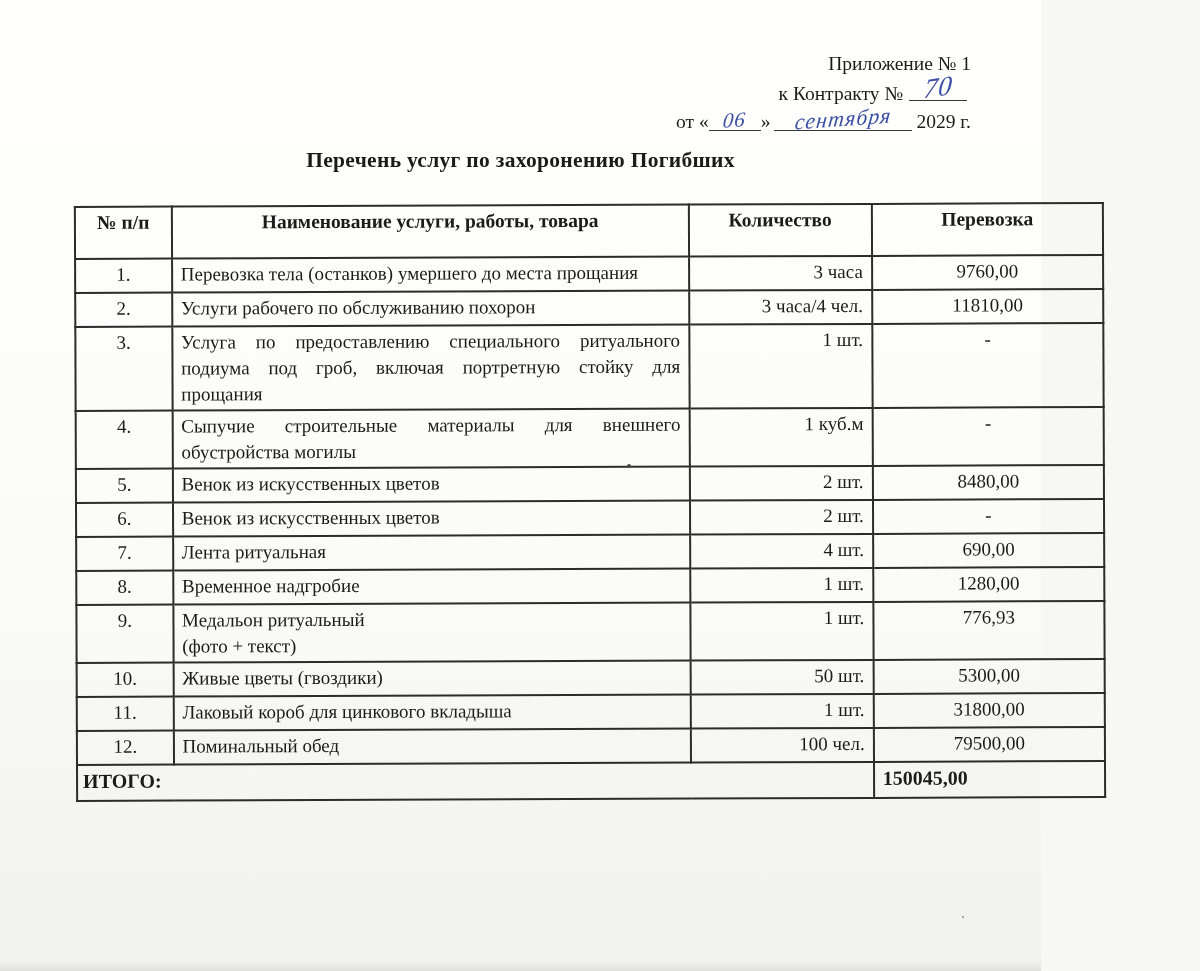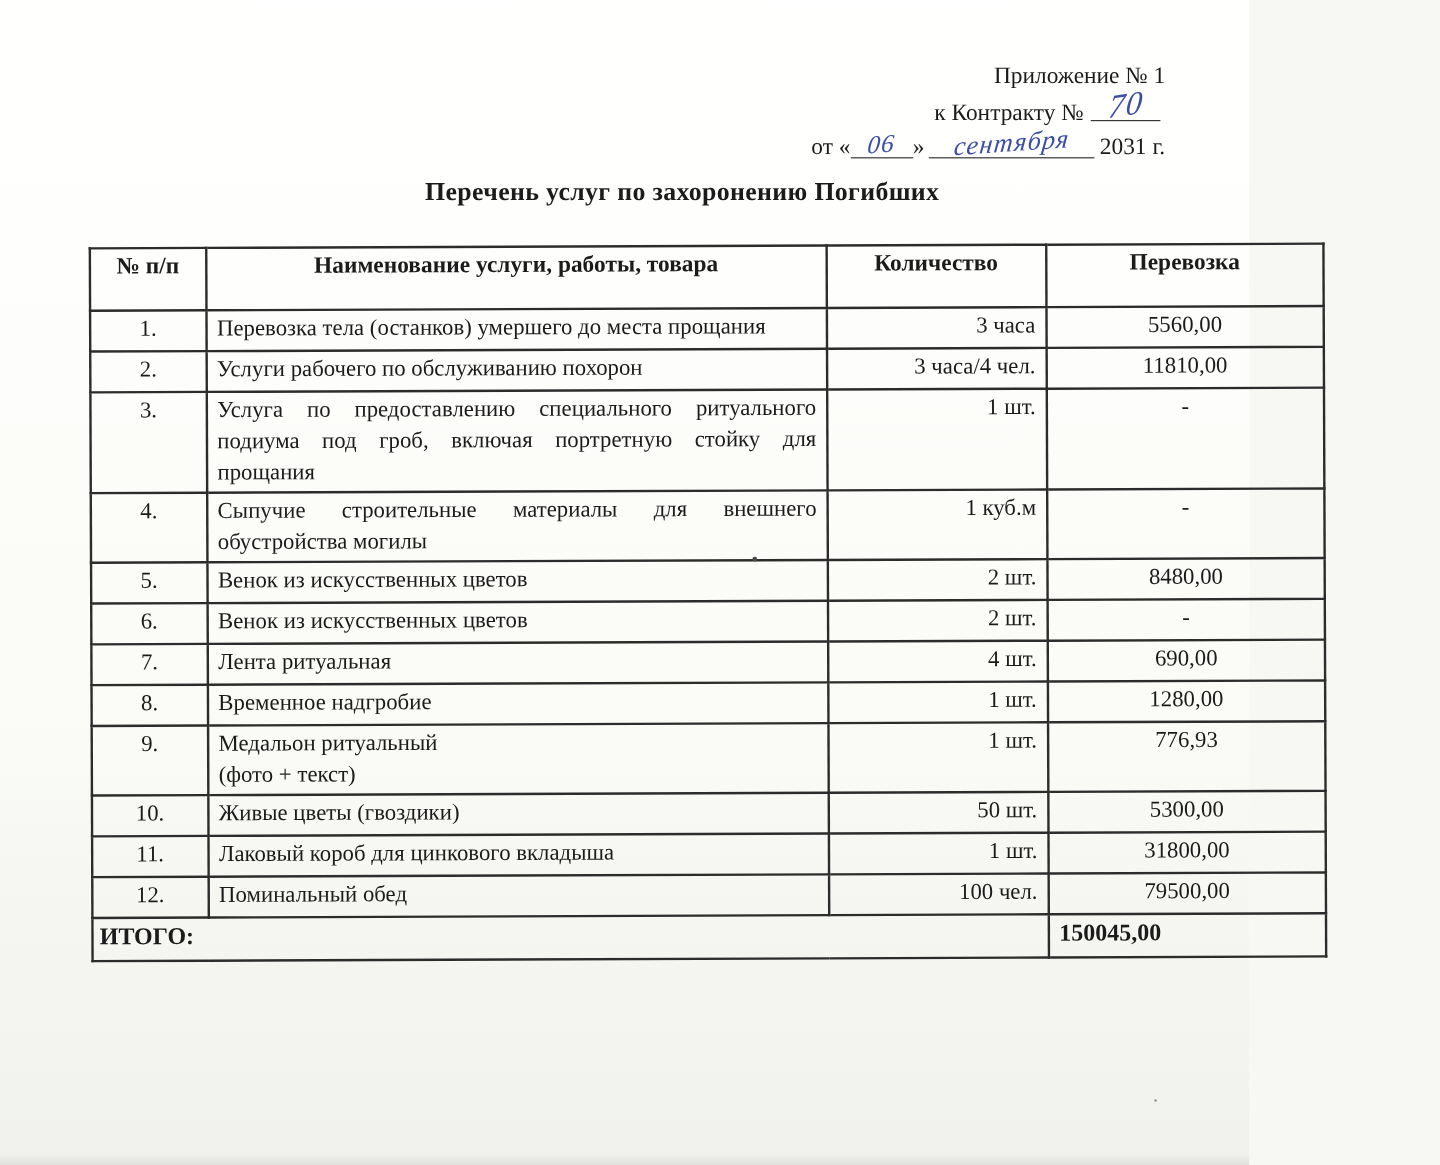--- a/index.html
+++ b/index.html
@@ -68,21 +68,20 @@
   .doc-title {
     position: absolute;
     top: 148px;
     left: 0;
     width: 100%;
     text-align: center;
     font-size: 21.5px;
     font-weight: bold;
     letter-spacing: 0.3px;
     margin: 0;
-    padding-left: 48px;
   }
 
   
   .table-wrap {
     position: absolute;
     top: 204px;
     left: 75px;
     width: 1030px;
     transform: rotate(-0.22deg);
   }
@@ -141,21 +140,21 @@
 <body>
 
 <div class="page">
 
   <div class="appendix">
     <div>Приложение № 1</div>
     <div class="row2">
       <span>к Контракту №</span><span class="hw-slot slot-contract"><span class="hw">70</span></span>
     </div>
     <div>
-      <span>от «</span><span class="hw-slot slot-day"><span class="hw">06</span></span><span>»</span><span class="hw-slot slot-month"><span class="hw">сентября</span></span><span>2031 г.</span>
+      <span>от «</span><span class="hw-slot slot-day"><span class="hw">06</span></span><span>»</span><span class="hw-slot slot-month"><span class="hw">сентября</span></span><span>2029 г.</span>
     </div>
   </div>
 
   <h1 class="doc-title">Перечень услуг по захоронению Погибших</h1>
 
   <div class="table-wrap">
     <table class="services">
       <colgroup>
         <col style="width:9.4%">
         <col style="width:50.3%">
@@ -168,21 +167,21 @@
           <th>Наименование услуги, работы, товара</th>
           <th>Количество</th>
           <th>Перевозка</th>
         </tr>
       </thead>
       <tbody>
   <tr>
     <td class="c-num">1.</td>
     <td class="c-name">Перевозка тела (останков) умершего до места прощания</td>
     <td class="c-qty">3 часа</td>
-    <td class="c-cost">5560,00</td>
+    <td class="c-cost">9760,00</td>
   </tr>
 
   <tr>
     <td class="c-num">2.</td>
     <td class="c-name">Услуги рабочего по обслуживанию похорон</td>
     <td class="c-qty">3 часа/4 чел.</td>
     <td class="c-cost">11810,00</td>
   </tr>
 
   <tr>

